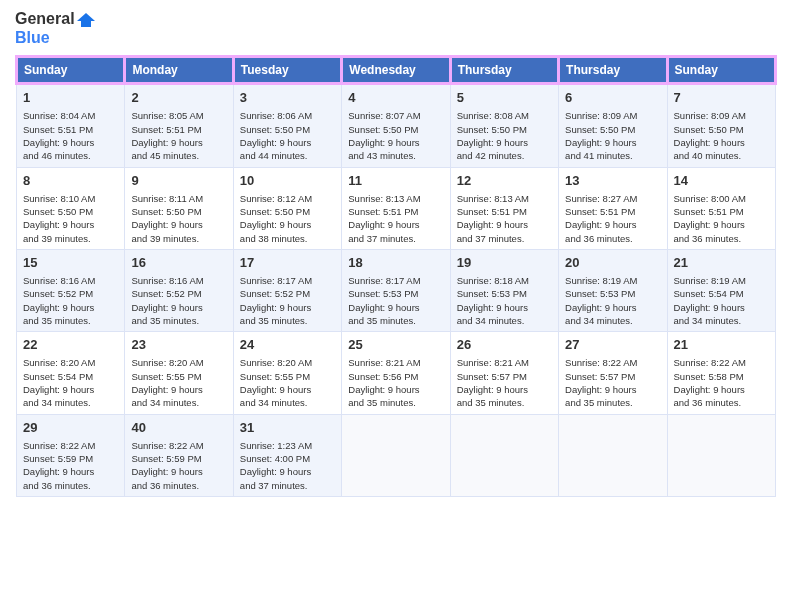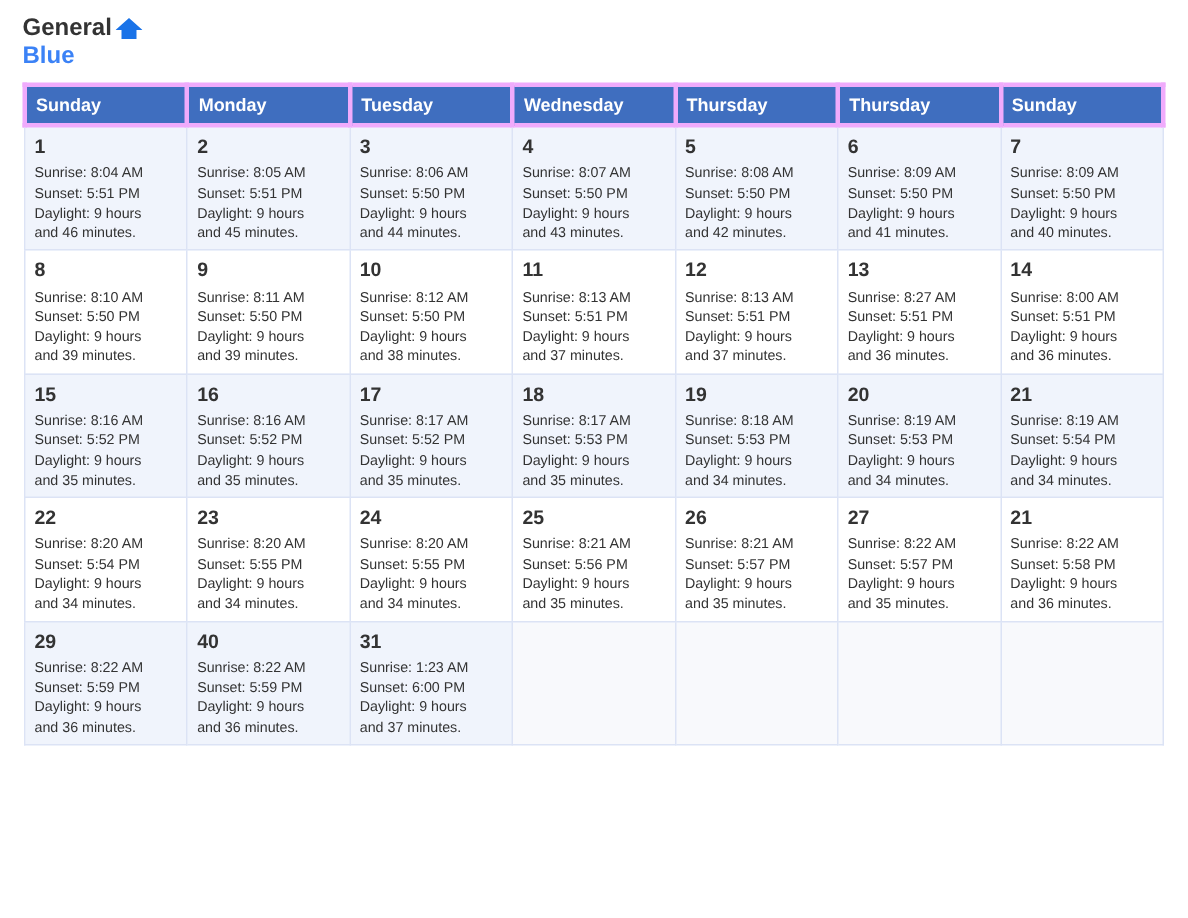--- a/index.html
+++ b/index.html
@@ -332,21 +332,21 @@
           <td>
             <span class="day-num">40</span>
             <span class="cell-text">Sunrise: 8:22 AM</span>
             <span class="cell-text">Sunset: 5:59 PM</span>
             <span class="cell-text">Daylight: 9 hours</span>
             <span class="cell-text">and 36 minutes.</span>
           </td>
           <td>
             <span class="day-num">31</span>
             <span class="cell-text">Sunrise: 1:23 AM</span>
-            <span class="cell-text">Sunset: 6:00 PM</span>
+            <span class="cell-text">Sunset: 4:00 PM</span>
             <span class="cell-text">Daylight: 9 hours</span>
             <span class="cell-text">and 37 minutes.</span>
           </td>
           <td class="empty-cell"></td>
           <td class="empty-cell"></td>
           <td class="empty-cell"></td>
           <td class="empty-cell"></td>
         </tr>
       </tbody>
   </table>

